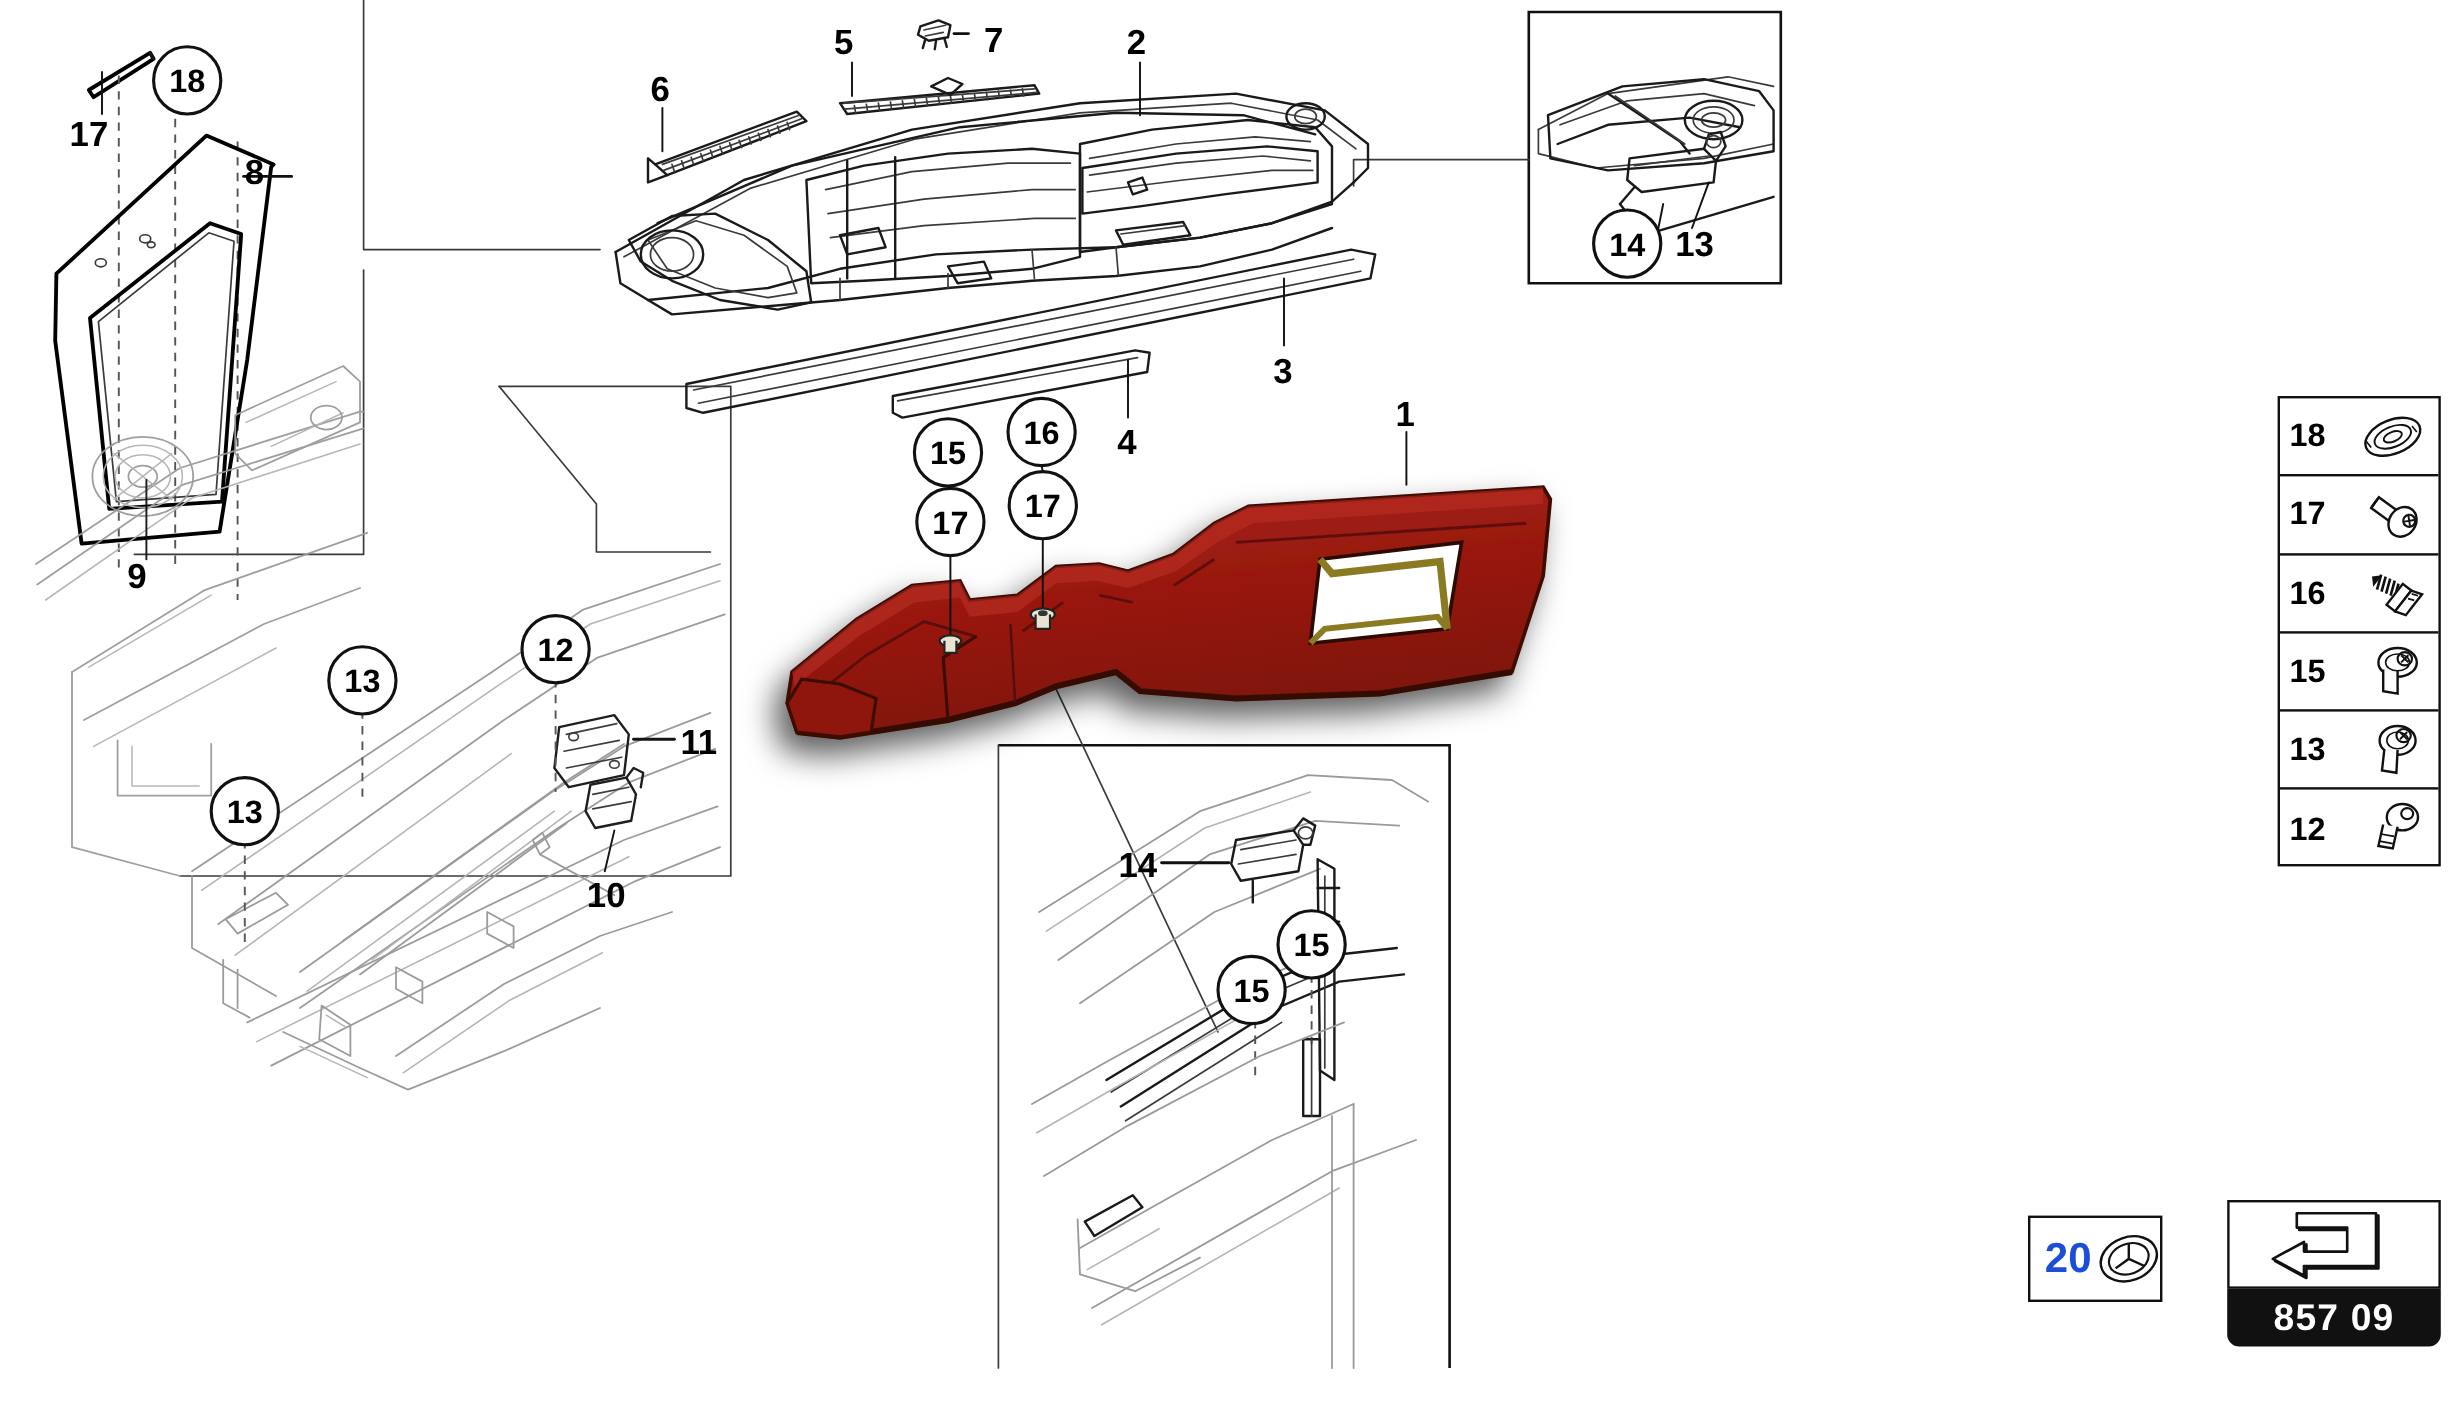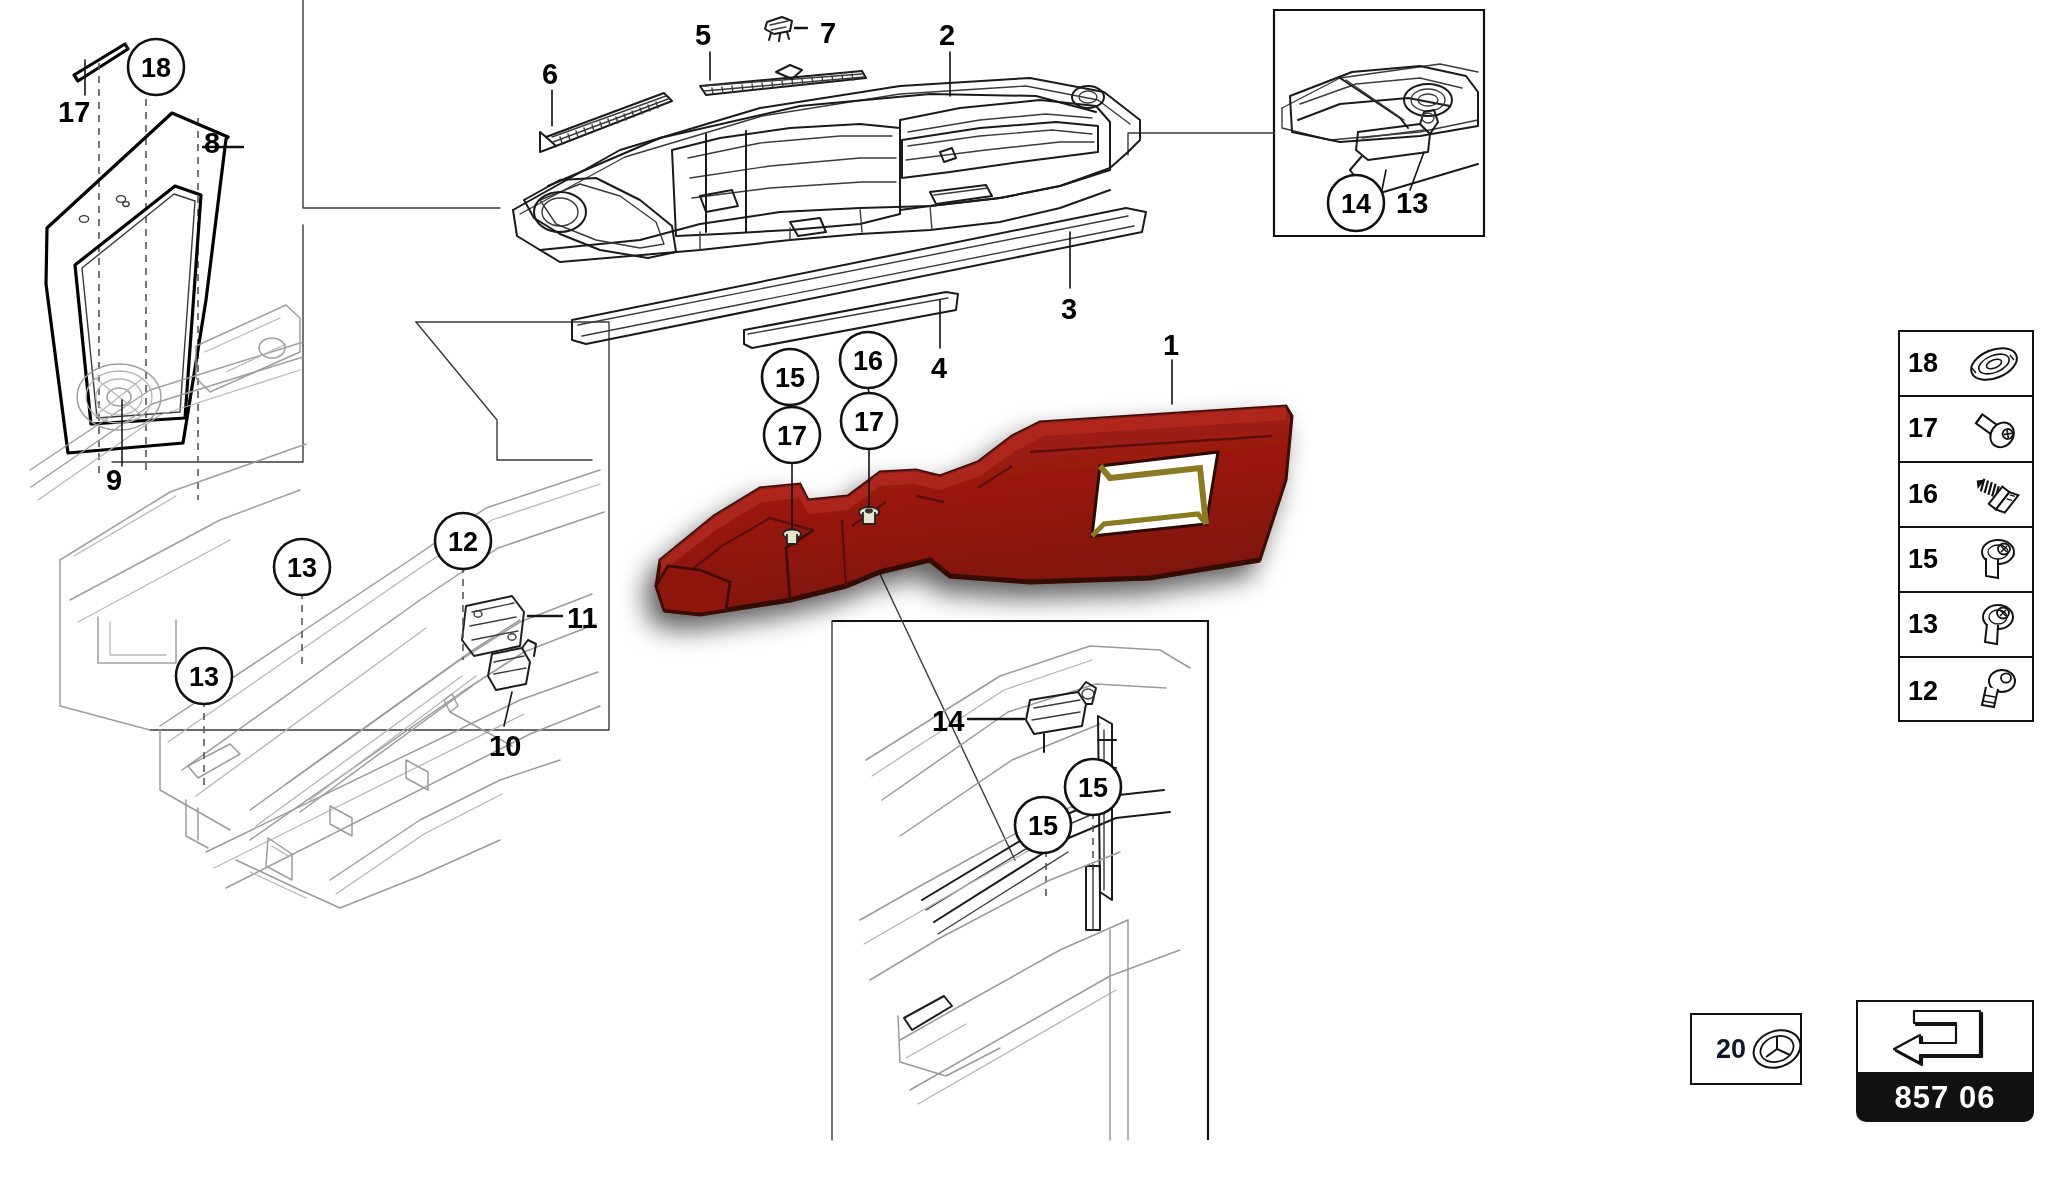--- a/index.html
+++ b/index.html
@@ -27,21 +27,21 @@
           border:2px solid #111;background:#fff;box-sizing:border-box;}
   #legend .lrow{display:flex;align-items:center;height:65.3px;border-bottom:2px solid #111;
                 box-sizing:border-box;}
   #legend .lrow:last-child{border-bottom:none;}
   #legend .lnum{width:48px;text-align:left;padding-left:8px;font-weight:bold;font-size:27px;color:#000;}
   #legend .lic{flex:1;display:flex;align-items:center;justify-content:center;height:100%;}
 
   #box20{position:absolute;left:1690px;top:1013px;width:112px;height:72px;
          border:2px solid #111;background:#fff;box-sizing:border-box;
          display:flex;align-items:center;}
-  #box20 .lnum{width:42px;padding-left:24px;font-weight:bold;font-size:27px;color:#0f172a;}
+  #box20 .lnum{width:42px;padding-left:12px;font-weight:bold;font-size:35px;color:#1d4ed8;}
   #box20 .lic{flex:1;display:flex;align-items:center;justify-content:center;}
 
   #pnblock{position:absolute;left:1856px;top:1000px;width:178px;height:116px;}
   #pnblock .arrowbox{width:178px;height:74px;border:2px solid #111;background:#fff;
                      box-sizing:border-box;display:flex;align-items:center;justify-content:center;}
   #pnblock .pnbar{width:178px;height:48px;background:#111;border-radius:0 0 10px 10px;
                   display:flex;align-items:center;justify-content:center;}
   #pnblock .pntxt{color:#fff;font-weight:bold;font-size:31px;letter-spacing:1px;
                   font-family:"Liberation Sans",sans-serif;}
 </style>
@@ -569,17 +569,17 @@
   </div>
 
   <div id="pnblock">
     <div class="arrowbox">
       <svg width="150" height="60" viewBox="0 0 150 60">
         <path d="M10 8 L70 8 L70 0 L96 14 L70 28 L70 20 L34 20 L34 40 L76 40 L76 52 L10 52 Z" fill="#b9b9b9" stroke="#111" stroke-width="2.2" stroke-linejoin="round" transform="translate(2,2) rotate(180 60 28)"></path>
         <path d="M10 8 L70 8 L70 0 L96 14 L70 28 L70 20 L34 20 L34 40 L76 40 L76 52 L10 52 Z" fill="#ffffff" stroke="#111" stroke-width="2.2" stroke-linejoin="round" transform="rotate(180 60 28)"></path>
       </svg>
     </div>
     <div class="pnbar">
-      <span class="pntxt">857 06</span>
+      <span class="pntxt">857 09</span>
     </div>
   </div>
 
 </div>
 
 </body></html>

